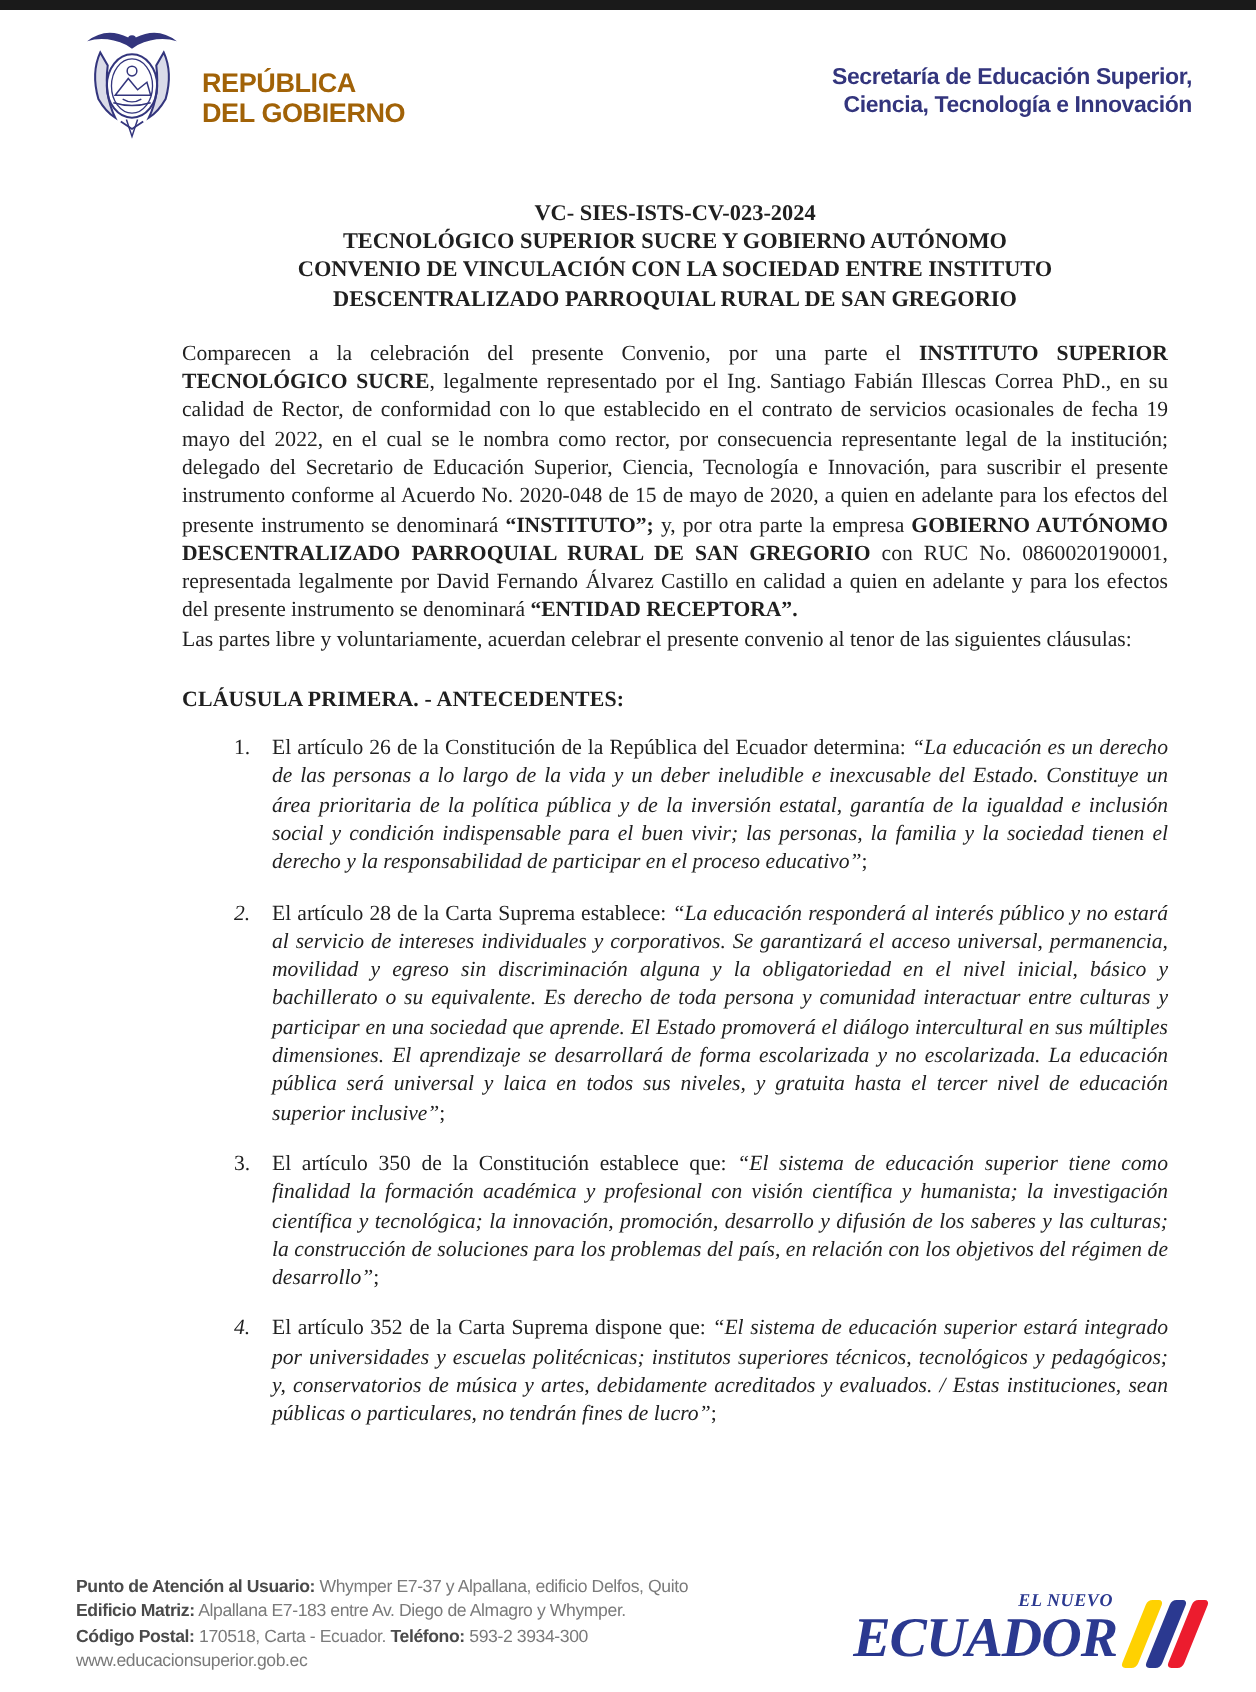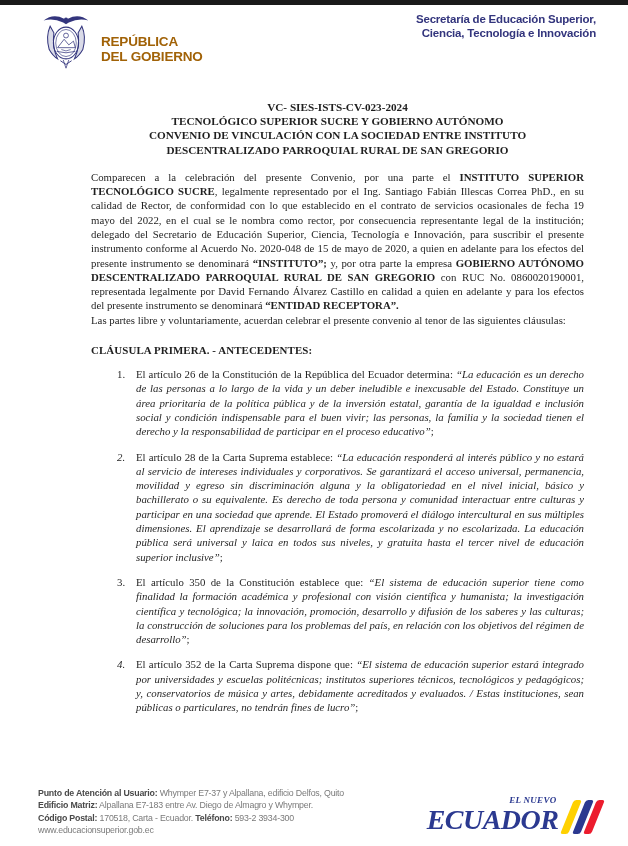--- a/index.html
+++ b/index.html
@@ -36,20 +36,21 @@
     margin-top: 14px;
   }
   .secretaria {
     font-family: "Liberation Sans", sans-serif;
     font-weight: bold;
     font-size: 11.5px;
     line-height: 1.25;
     letter-spacing: -0.2px;
     color: #33357d;
     text-align: right;
+    margin-top: 20px;
   }
   
   .doc {
     position: absolute;
     top: 100px; left: 77px;
     width: 493px;
     margin-left: 14px;
   }
   .title-block {
     text-align: center;

